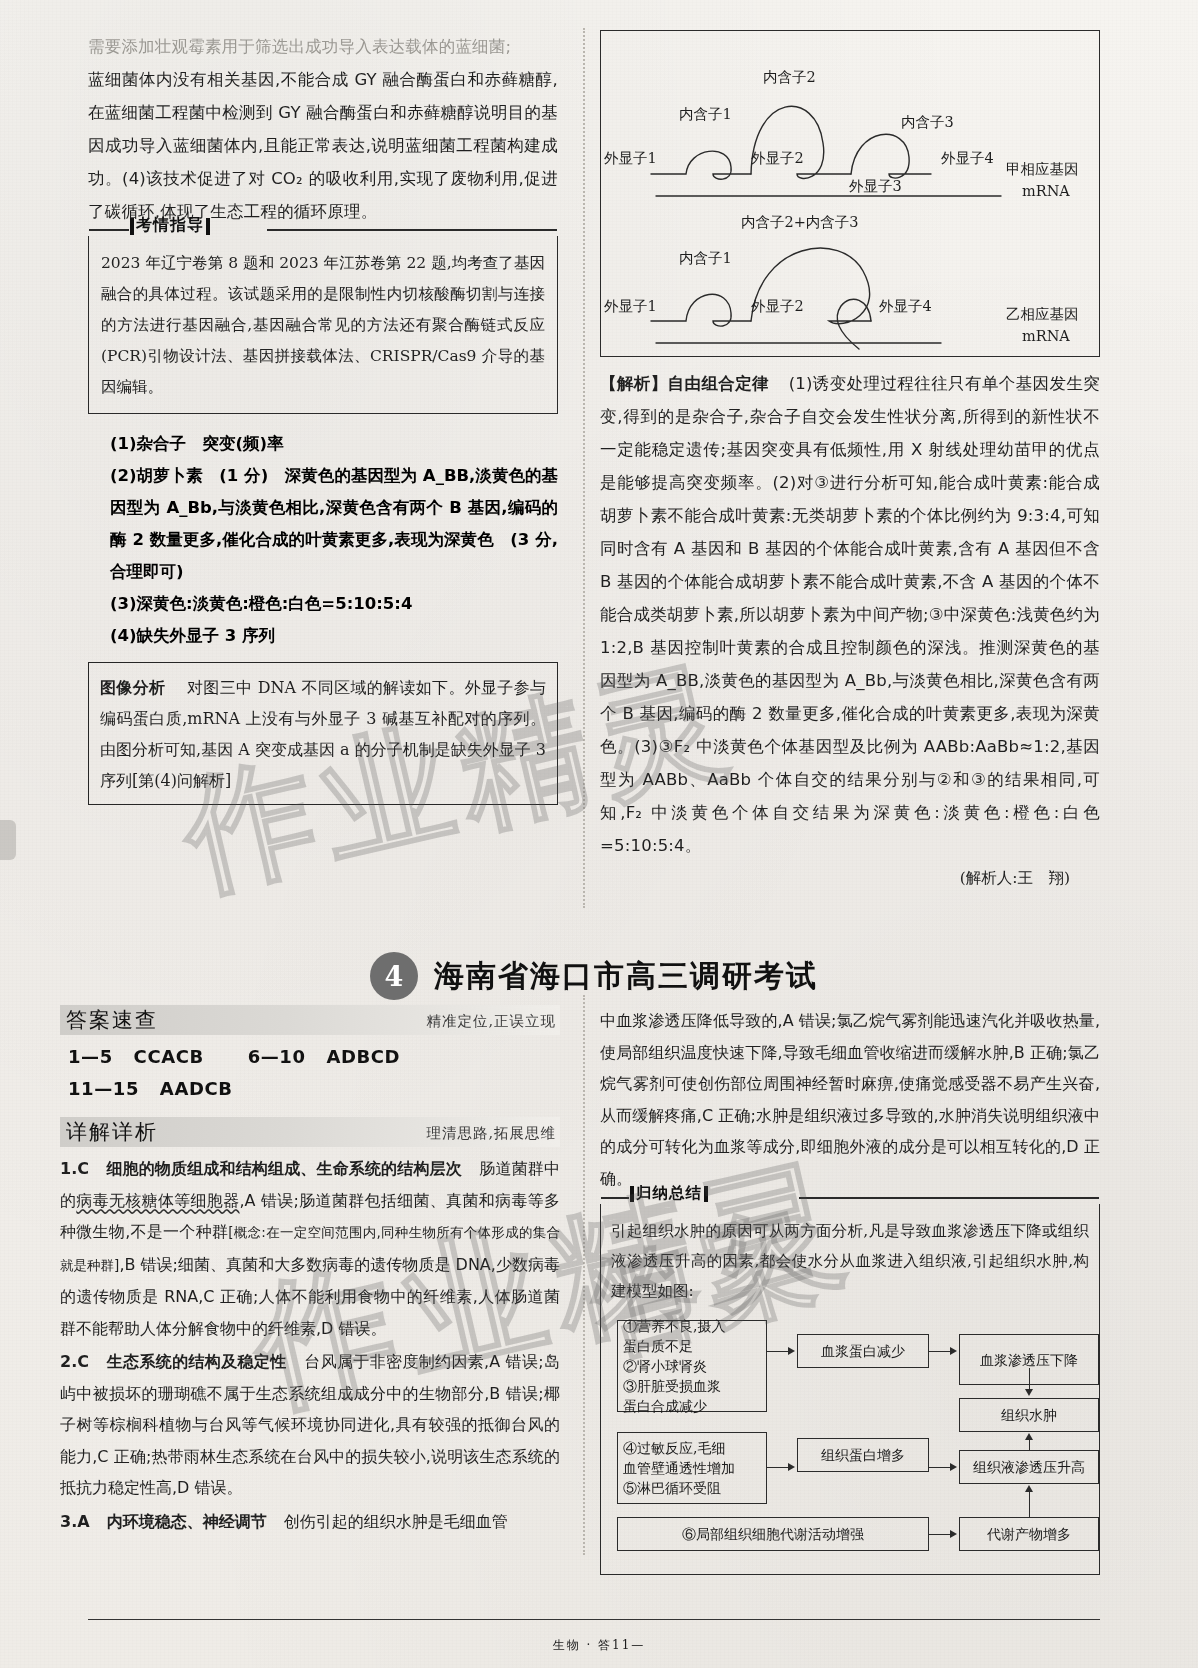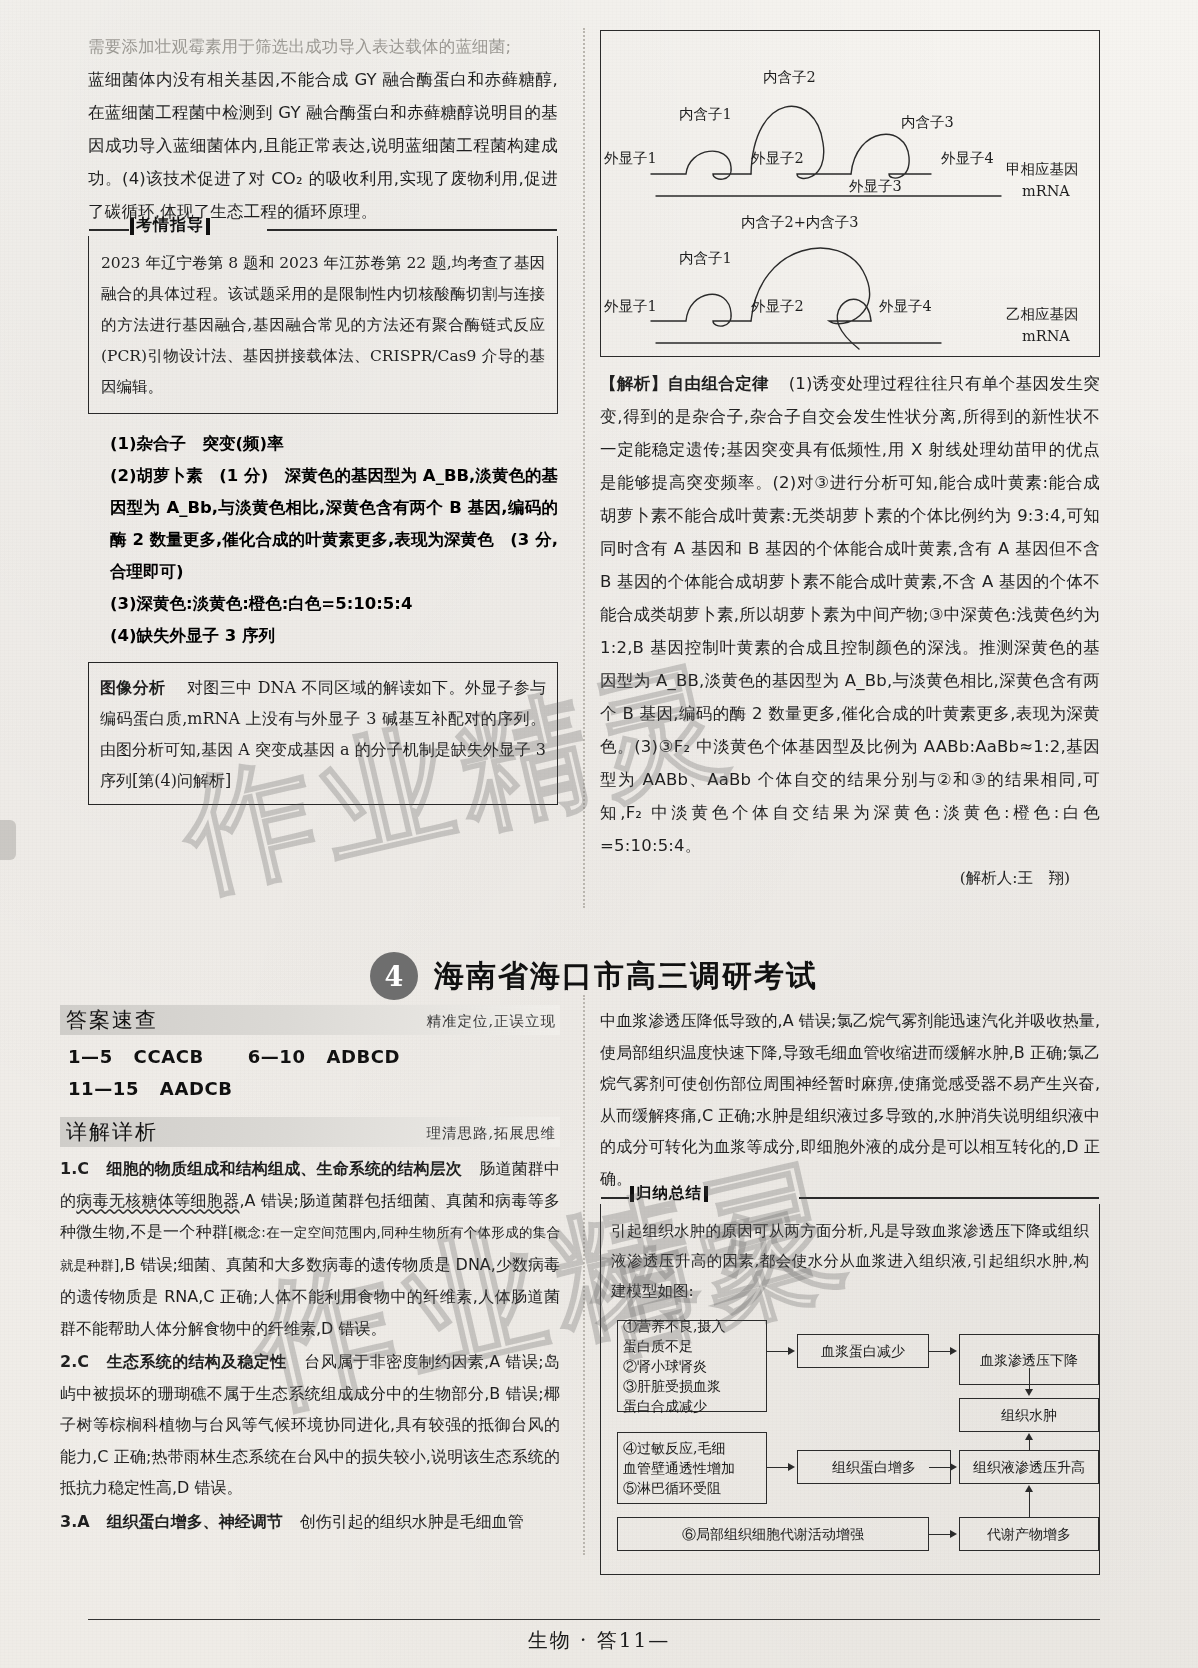--- a/index.html
+++ b/index.html
@@ -170,21 +170,21 @@
   .farrow{position:absolute;background:#2b2b2b;}
   .farrow.h{height:1.2px;}
   .farrow.v{width:1.2px;}
   .ahead{position:absolute;width:0;height:0;}
   .ahead.r{border-left:7px solid #2b2b2b;border-top:4.5px solid transparent;border-bottom:4.5px solid transparent;}
   .ahead.d{border-top:7px solid #2b2b2b;border-left:4.5px solid transparent;border-right:4.5px solid transparent;}
   .ahead.u{border-bottom:7px solid #2b2b2b;border-left:4.5px solid transparent;border-right:4.5px solid transparent;}
   
   .footer{
     position:absolute;left:0;right:0;bottom:14px;text-align:center;
-    font-size:20px;color:#1c1c1c;letter-spacing:2px;
+    font-size:12px;color:#1c1c1c;letter-spacing:2px;
     font-family:"DejaVu Serif","Liberation Serif",serif;
   }
   .footer-rule{
     position:absolute;left:88px;right:98px;bottom:48px;height:1.2px;background:#333;
   }
   
   .wm{
     position:absolute;pointer-events:none;user-select:none;
     color:rgba(90,90,90,0.22);font-weight:bold;
     -webkit-text-stroke:1.5px rgba(80,80,80,0.25);
@@ -325,21 +325,21 @@
   </div>
 
   <div class="exp">
     <span class="num">2.</span><b>C</b>
     <span style="display:inline-block;width:12px"></span><b class="topic">生态系统的结构及稳定性</b>
     <span style="display:inline-block;width:12px"></span><span>台风属于非密度制约因素,A 错误;岛屿中被损坏的珊瑚礁不属于生态系统组成成分中的生物部分,B 错误;椰子树等棕榈科植物与台风等气候环境协同进化,具有较强的抵御台风的能力,C 正确;热带雨林生态系统在台风中的损失较小,说明该生态系统的抵抗力稳定性高,D 错误。</span>
   </div>
 
   <div class="exp">
     <span class="num">3.</span><b>A</b>
-    <span style="display:inline-block;width:12px"></span><b class="topic">组织蛋白增多、神经调节</b>
+    <span style="display:inline-block;width:12px"></span><b class="topic">内环境稳态、神经调节</b>
     <span style="display:inline-block;width:12px"></span><span>创伤引起的组织水肿是毛细血管</span>
   </div>
 </div>
 
 <div style="position:absolute;left:600px;top:1005px;width:500px">
 
   <div class="exp" style="margin-top:0">中血浆渗透压降低导致的,A 错误;氯乙烷气雾剂能迅速汽化并吸收热量,使局部组织温度快速下降,导致毛细血管收缩进而缓解水肿,B 正确;氯乙烷气雾剂可使创伤部位周围神经暂时麻痹,使痛觉感受器不易产生兴奋,从而缓解疼痛,C 正确;水肿是组织液过多导致的,水肿消失说明组织液中的成分可转化为血浆等成分,即细胞外液的成分是可以相互转化的,D 正确。</div>
 
   <div class="sumbox">
     <div class="sumbox-hdr">
@@ -355,21 +355,21 @@
 ②肾小球肾炎
 ③肝脏受损血浆
 蛋白合成减少</div>
       <div class="fbox" style="left:186px;top:20px;width:132px;height:34px">血浆蛋白减少</div>
       <div class="fbox" style="left:348px;top:20px;width:140px;height:51px">血浆渗透压下降</div>
       <div class="fbox" style="left:348px;top:84px;width:140px;height:34px">组织水肿</div>
 
       <div class="fbox left-al" style="left:6px;top:118px;width:150px;height:72px;white-space:pre-line">④过敏反应,毛细
 血管壁通透性增加
 ⑤淋巴循环受阻</div>
-      <div class="fbox" style="left:186px;top:136px;width:154px;height:34px">组织蛋白增多</div>
+      <div class="fbox" style="left:186px;top:124px;width:132px;height:34px">组织蛋白增多</div>
       <div class="fbox" style="left:348px;top:136px;width:140px;height:34px">组织液渗透压升高</div>
 
       <div class="fbox" style="left:6px;top:203px;width:312px;height:34px">⑥局部组织细胞代谢活动增强</div>
       <div class="fbox" style="left:348px;top:203px;width:140px;height:34px">代谢产物增多</div>
 
       <div class="farrow h" style="left:156px;top:37px;width:22px"></div>
       <div class="ahead r" style="left:177px;top:32.5px"></div>
       <div class="farrow h" style="left:318px;top:37px;width:22px"></div>
       <div class="ahead r" style="left:339px;top:32.5px"></div>
       <div class="farrow v" style="left:418px;top:54px;height:22px"></div>

